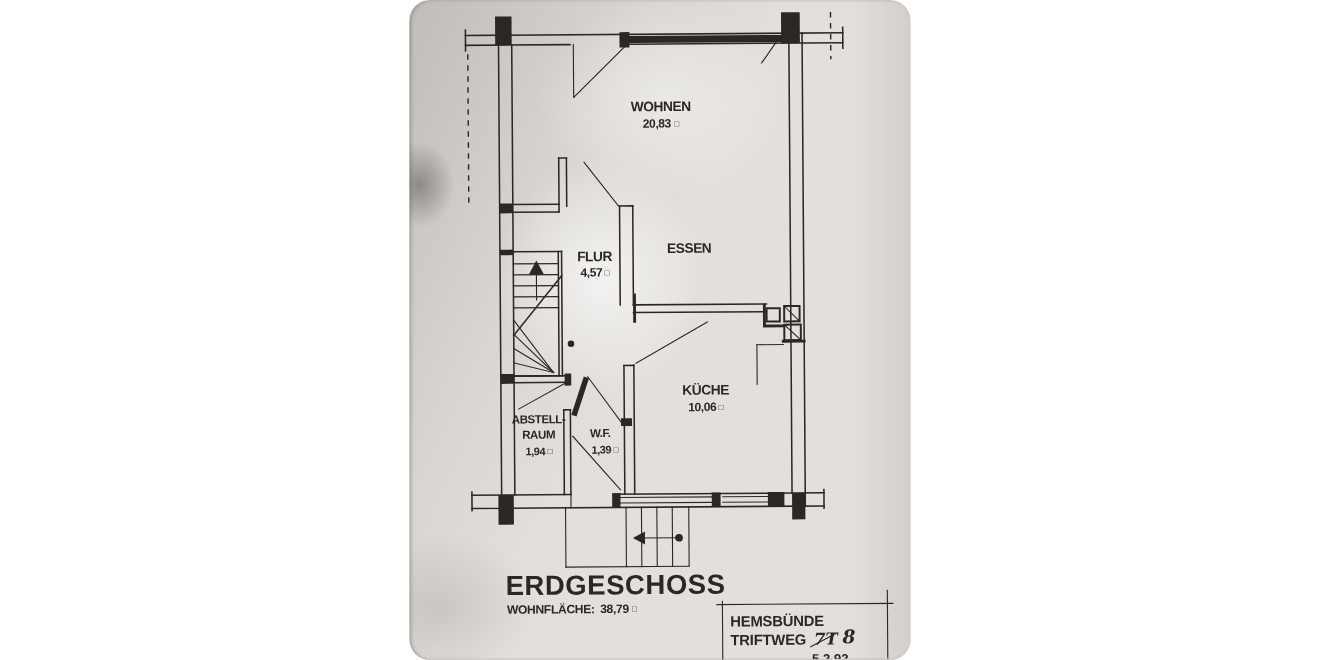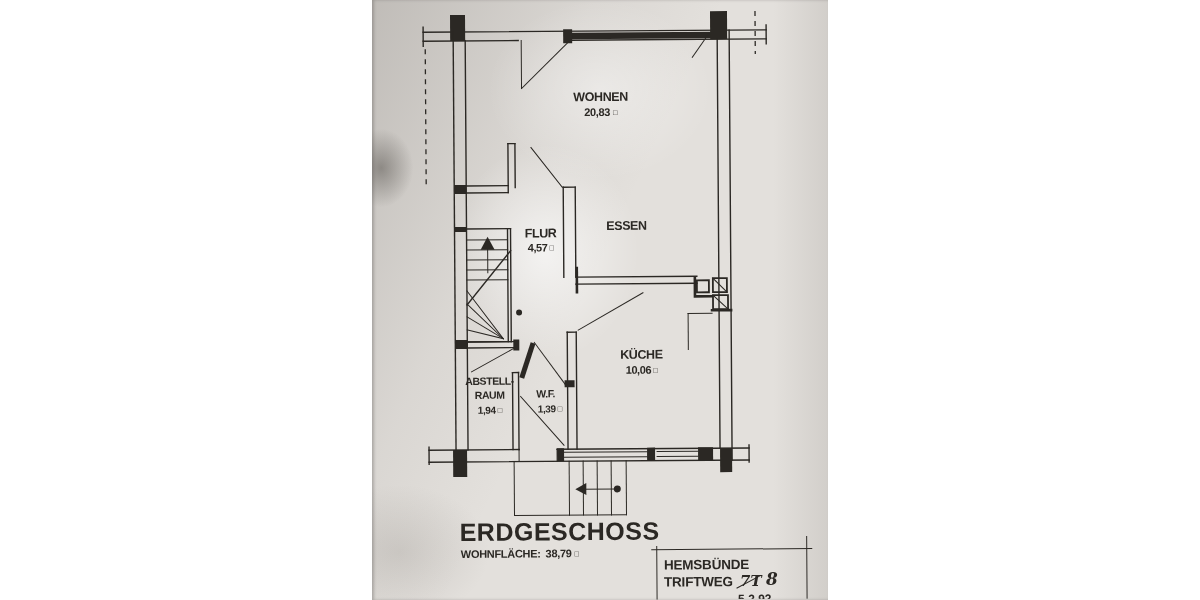--- a/index.html
+++ b/index.html
@@ -13,20 +13,21 @@
     position:absolute;left:372px;top:0;width:456px;height:600px;
     background:
       radial-gradient(46px 56px at 2% 28%, rgba(92,88,83,.55), rgba(92,88,83,0) 70%),
       radial-gradient(130px 150px at 38% 42%, rgba(255,255,255,.65), rgba(255,255,255,0) 72%),
       radial-gradient(150px 120px at 50% 15%, rgba(255,255,255,.40), rgba(255,255,255,0) 75%),
       radial-gradient(120px 90px at 6% 92%, rgba(110,104,98,.18), rgba(110,104,98,0) 75%),
       linear-gradient(115deg, rgba(110,105,100,.30), rgba(110,105,100,.08) 30%, rgba(110,105,100,0) 48%),
       linear-gradient(to left, rgba(120,114,108,.16), rgba(120,114,108,0) 12%),
       var(--paper,#e3e0dc);
     box-shadow:inset 2px 0 3px rgba(90,86,82,.35);
+    border-radius:19px;
   }
   svg{display:block;transform:rotate(-0.4deg);transform-origin:50% 50%;}
   
   .w{stroke:var(--ink);stroke-width:1.4;fill:none;stroke-linecap:square;}
   .t{stroke:var(--ink);stroke-width:1;fill:none;stroke-linecap:square;}
   .k{stroke:var(--ink);stroke-width:2.6;fill:none;stroke-linecap:square;}
   .bar{stroke:var(--ink);stroke-width:5;fill:none;stroke-linecap:square;}
   .f{fill:var(--ink);stroke:none;}
   .o{fill:none;stroke:var(--ink);stroke-width:1.8;}
   .dash{stroke:var(--ink);stroke-width:1.3;fill:none;stroke-dasharray:5 5;}

